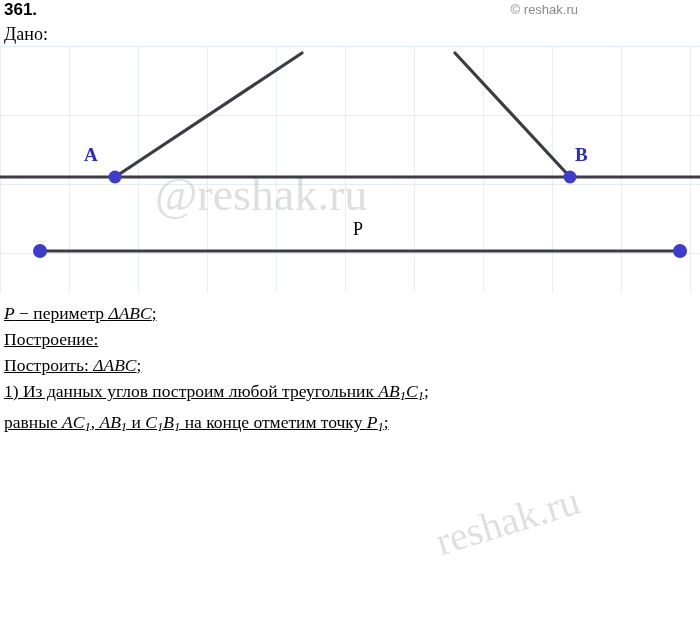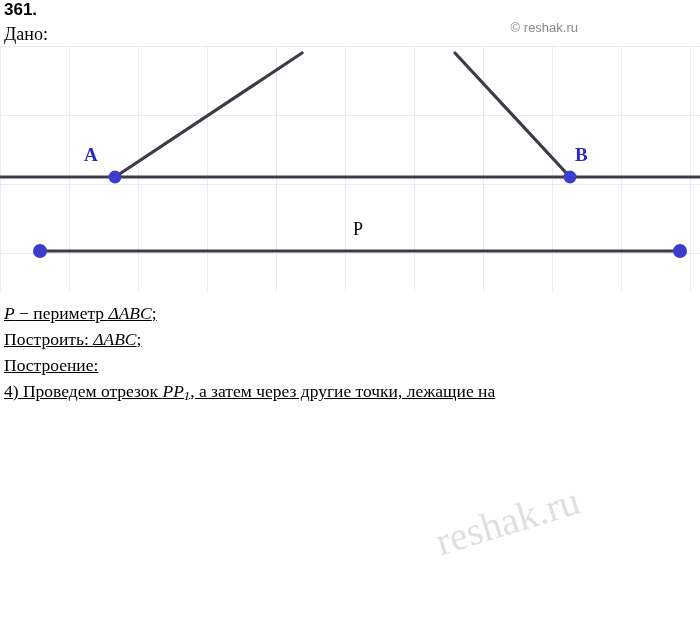--- a/index.html
+++ b/index.html
@@ -25,21 +25,21 @@
     left: 4px;
     top: 0px;
     font-family: "Liberation Sans", sans-serif;
     font-weight: bold;
     font-size: 17px;
     letter-spacing: 0px;
   }
   .copyright {
     position: absolute;
     right: 8px;
-    top: 20px;
+    top: 2px;
     font-family: "Liberation Sans", sans-serif;
     font-size: 13px;
     color: #8a8a8a;
   }
   .given-label {
     position: absolute;
     left: 4px;
     top: 24px;
     font-size: 18px;
   }
@@ -122,20 +122,21 @@
   <div class="figure">
     <svg class="grid" width="700" height="246">
       <defs>
         <pattern id="gridpat" width="69" height="69" patternUnits="userSpaceOnUse">
           <path d="M 69 0 L 0 0 0 69" fill="none" stroke="#dbe6f2" stroke-width="1.4"></path>
         </pattern>
       </defs>
       <rect x="0" y="0" width="700" height="246" fill="url(#gridpat)"></rect>
     </svg>
 
+    <div class="watermark-fig">@reshak.ru</div>
 
     <svg class="fig-svg" width="700" height="246">
 
       <line x1="115" y1="131" x2="302" y2="7" stroke="#3c3c46" stroke-width="3.2" stroke-linecap="round"></line>
       <line x1="0" y1="131" x2="700" y2="131" stroke="#3c3c46" stroke-width="3.2"></line>
 
       <line x1="570" y1="131" x2="455" y2="7" stroke="#3c3c46" stroke-width="3.2" stroke-linecap="round"></line>
 
       <line x1="40" y1="205" x2="680" y2="205" stroke="#3c3c46" stroke-width="3.2" stroke-linecap="round"></line>
 
@@ -145,22 +146,23 @@
       <circle cx="680" cy="205" r="7" fill="#3c3ccd"></circle>
     </svg>
 
     <div style="position:absolute;left:84px;top:98px;font-family:'Liberation Serif',serif;font-size:19px;font-weight:bold;color:#2b2bbf;">A</div>
     <div style="position:absolute;left:575px;top:98px;font-family:'Liberation Serif',serif;font-size:19px;font-weight:bold;color:#2b2bbf;">B</div>
     <div style="position:absolute;left:353px;top:173px;font-family:'Liberation Serif',serif;font-size:18px;color:#000;">P</div>
   </div>
 
   <div class="text-block">
     <div class="line"><i>P</i> − периметр <i>ΔABC</i>;</div>
+    <div class="line">Построение:</div>
     <div class="line">Построить: <i>ΔABC</i>;</div>
-    <div class="line">Построение:</div>
-    <div class="line">4) Проведем отрезок <i>PP<sub>1</sub></i>, а затем через другие точки, лежащие на</div>
+    <div class="line">1) Из данных углов построим любой треугольник <i>AB<sub>1</sub>C<sub>1</sub></i>;</div>
+    <div class="line">равные <i>AC<sub>1</sub></i>, <i>AB<sub>1</sub></i> и <i>C<sub>1</sub>B<sub>1</sub></i> на конце отметим точку <i>P<sub>1</sub></i>;</div>
   </div>
 
   <div class="wm-text">
     <span>reshak.ru</span>
   </div>
 
 </div>
 
 </body></html>

